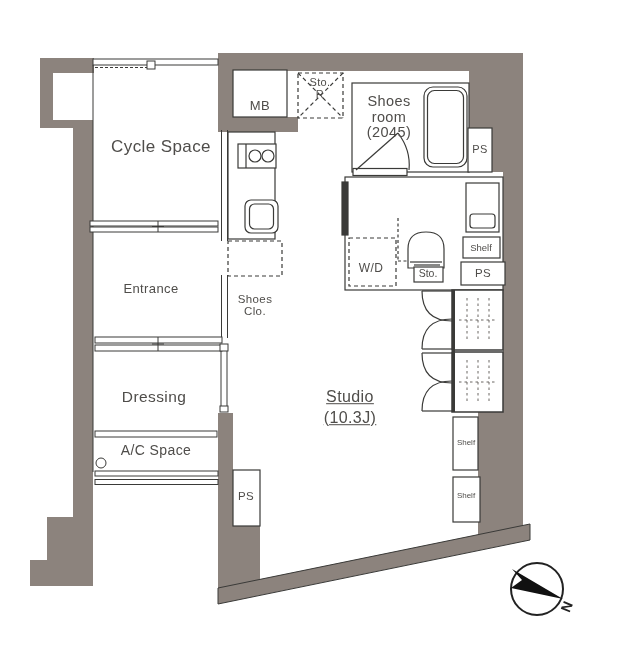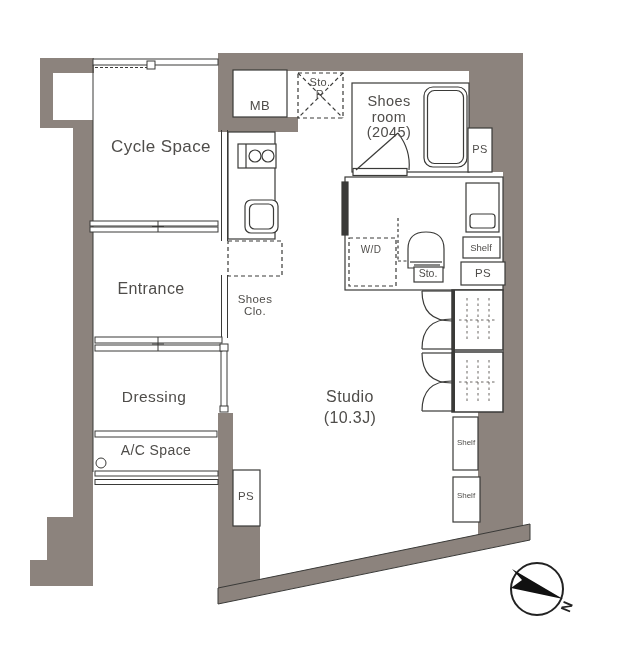--- a/index.html
+++ b/index.html
@@ -185,30 +185,30 @@
   <div>R</div>
 </div>
 <div class="lbl" style="left:389px;top:117px;font-size:14.5px;">
   <div>Shoes</div>
   <div>room</div>
   <div>(2045)</div>
 </div>
 <div class="lbl" style="left:480px;top:150px;font-size:11px;">PS</div>
 <div class="lbl" style="left:481px;top:248px;font-size:9.5px;letter-spacing:0;">Shelf</div>
 <div class="lbl" style="left:483px;top:273px;font-size:11.5px;">PS</div>
-<div class="lbl" style="left:371px;top:250px;font-size:10px;">W/D</div>
+<div class="lbl" style="left:371px;top:268px;font-size:12px;">W/D</div>
 <div class="lbl" style="left:428px;top:274px;font-size:10.5px;letter-spacing:0;">Sto.</div>
 <div class="lbl" style="left:255px;top:258px;font-size:11.5px;margin-top:47px;">
   <div>Shoes</div>
   <div>Clo.</div>
 </div>
-<div class="lbl" style="left:151px;top:289px;font-size:16px;">Entrance</div>
+<div class="lbl" style="left:151px;top:289px;font-size:13px;">Entrance</div>
 <div class="lbl" style="left:154px;top:397px;font-size:15.5px;">Dressing</div>
 <div class="lbl" style="left:156px;top:451px;font-size:14px;">A/C Space</div>
-<div class="lbl" style="left:350px;top:408px;font-size:16px;line-height:1.3;">
+<div class="lbl" style="left:350px;top:408px;font-size:16px;line-height:1.3;text-decoration:underline;">
   <div>Studio</div>
   <div>(10.3J)</div>
 </div>
 <div class="lbl" style="left:246px;top:496px;font-size:11.5px;">PS</div>
 <div class="lbl" style="left:466px;top:443px;font-size:8px;letter-spacing:0;">Shelf</div>
 <div class="lbl" style="left:466px;top:496px;font-size:8px;letter-spacing:0;">Shelf</div>
 
 </div>
 
 </body></html>

